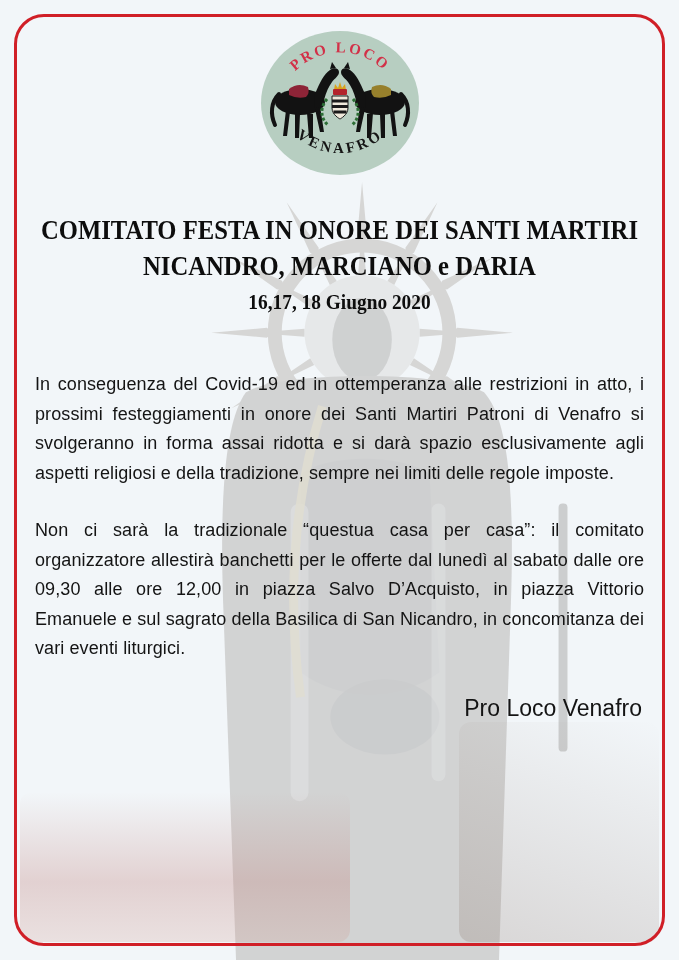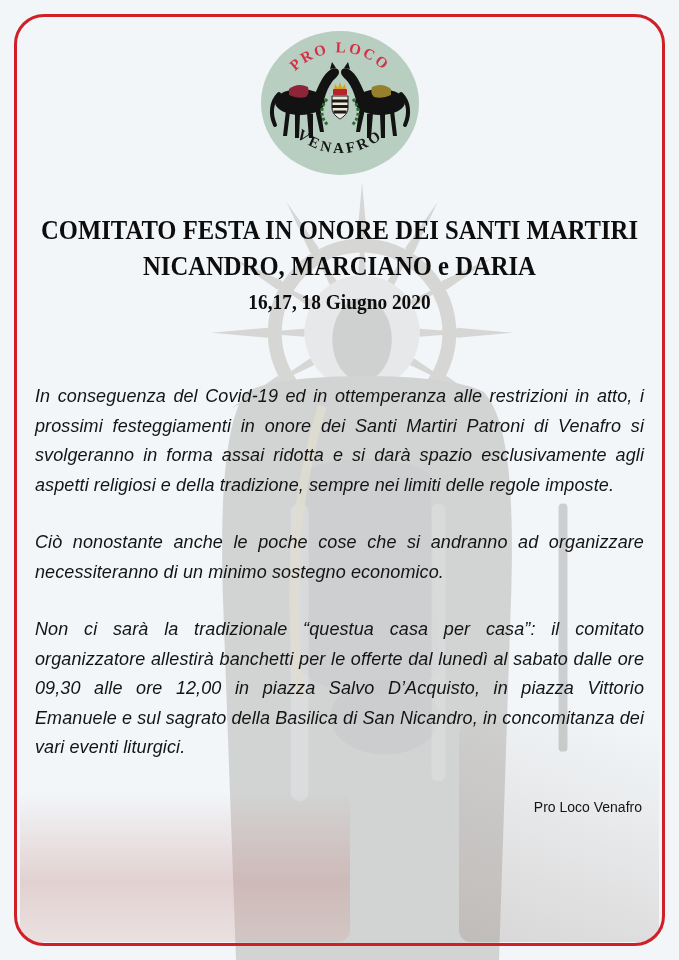--- a/index.html
+++ b/index.html
@@ -65,31 +65,30 @@
     line-height:30px;
     margin:3px 0 0 0;
   }
   .content{
     position:absolute;
     top:370px;left:35px;right:35px;
     z-index:2;
     color:#141414;
   }
   .content p{
-    margin:12px 0 28px 0;
+    margin:0 0 28px 0;
     font-size:18px;
     line-height:29.5px;
     text-align:justify;
     letter-spacing:0.1px;
-    font-style:italic;
   }
   .signature{
     margin-top:4px;
     text-align:right;
-    font-size:14px;
+    font-size:23px;
     line-height:32px;
     padding-right:2px;
     color:#141414;
   }
   .signature div{white-space:pre;}
 </style>
 </head>
 <body>
 
 <div class="page">
@@ -171,20 +170,19 @@
   </svg>
 
   <div class="title-block">
     <div class="title-line">COMITATO FESTA IN ONORE DEI SANTI MARTIRI</div>
     <div class="title-line">NICANDRO, MARCIANO e DARIA</div>
     <div class="date-line">16,17, 18 Giugno 2020</div>
   </div>
 
   <div class="content">
     <p>In conseguenza del Covid-19 ed in ottemperanza alle restrizioni in atto, i prossimi festeggiamenti in onore dei Santi Martiri Patroni di Venafro si svolgeranno in forma assai ridotta e si darà spazio esclusivamente agli aspetti religiosi e della tradizione, sempre nei limiti delle regole imposte.</p>
-    <p>Ciò nonostante anche le poche cose che si andranno ad organizzare necessiteranno di un minimo sostegno economico.</p>
     <p>Non ci sarà la tradizionale “questua casa per casa”: il comitato organizzatore allestirà banchetti per le offerte dal lunedì al sabato dalle ore 09,30 alle ore 12,00 in piazza Salvo D’Acquisto, in piazza Vittorio Emanuele e sul sagrato della Basilica di San Nicandro, in concomitanza dei vari eventi liturgici.</p>
     <div class="signature">
       <div>Pro Loco Venafro</div>
     </div>
   </div>
 
 </div>
 
 </body></html>

